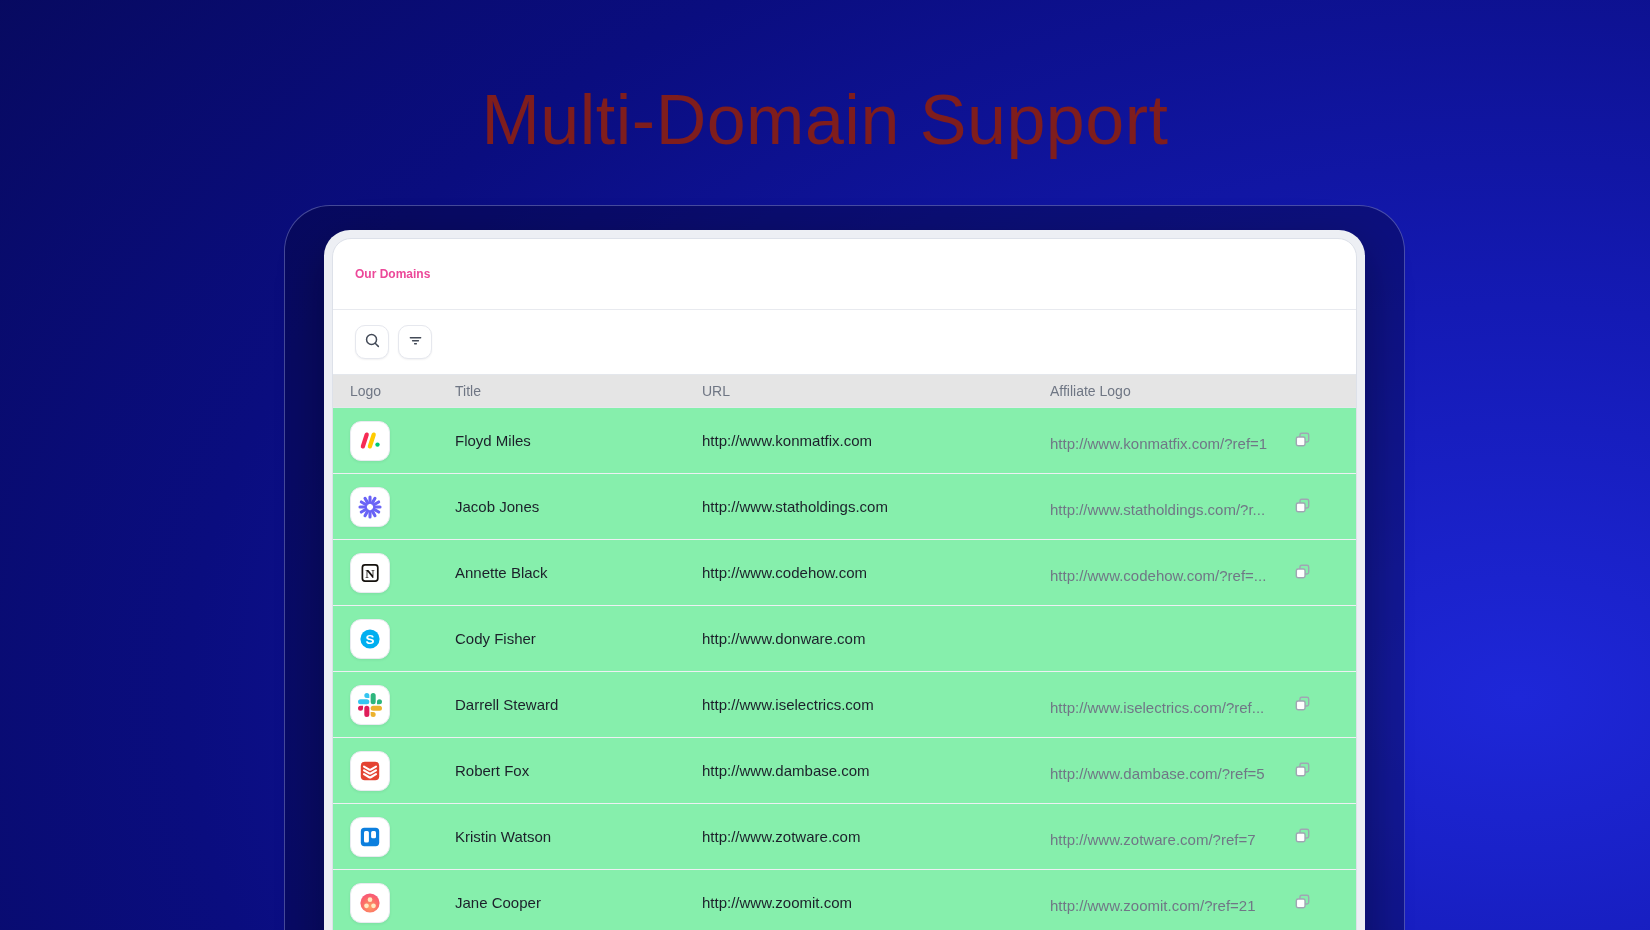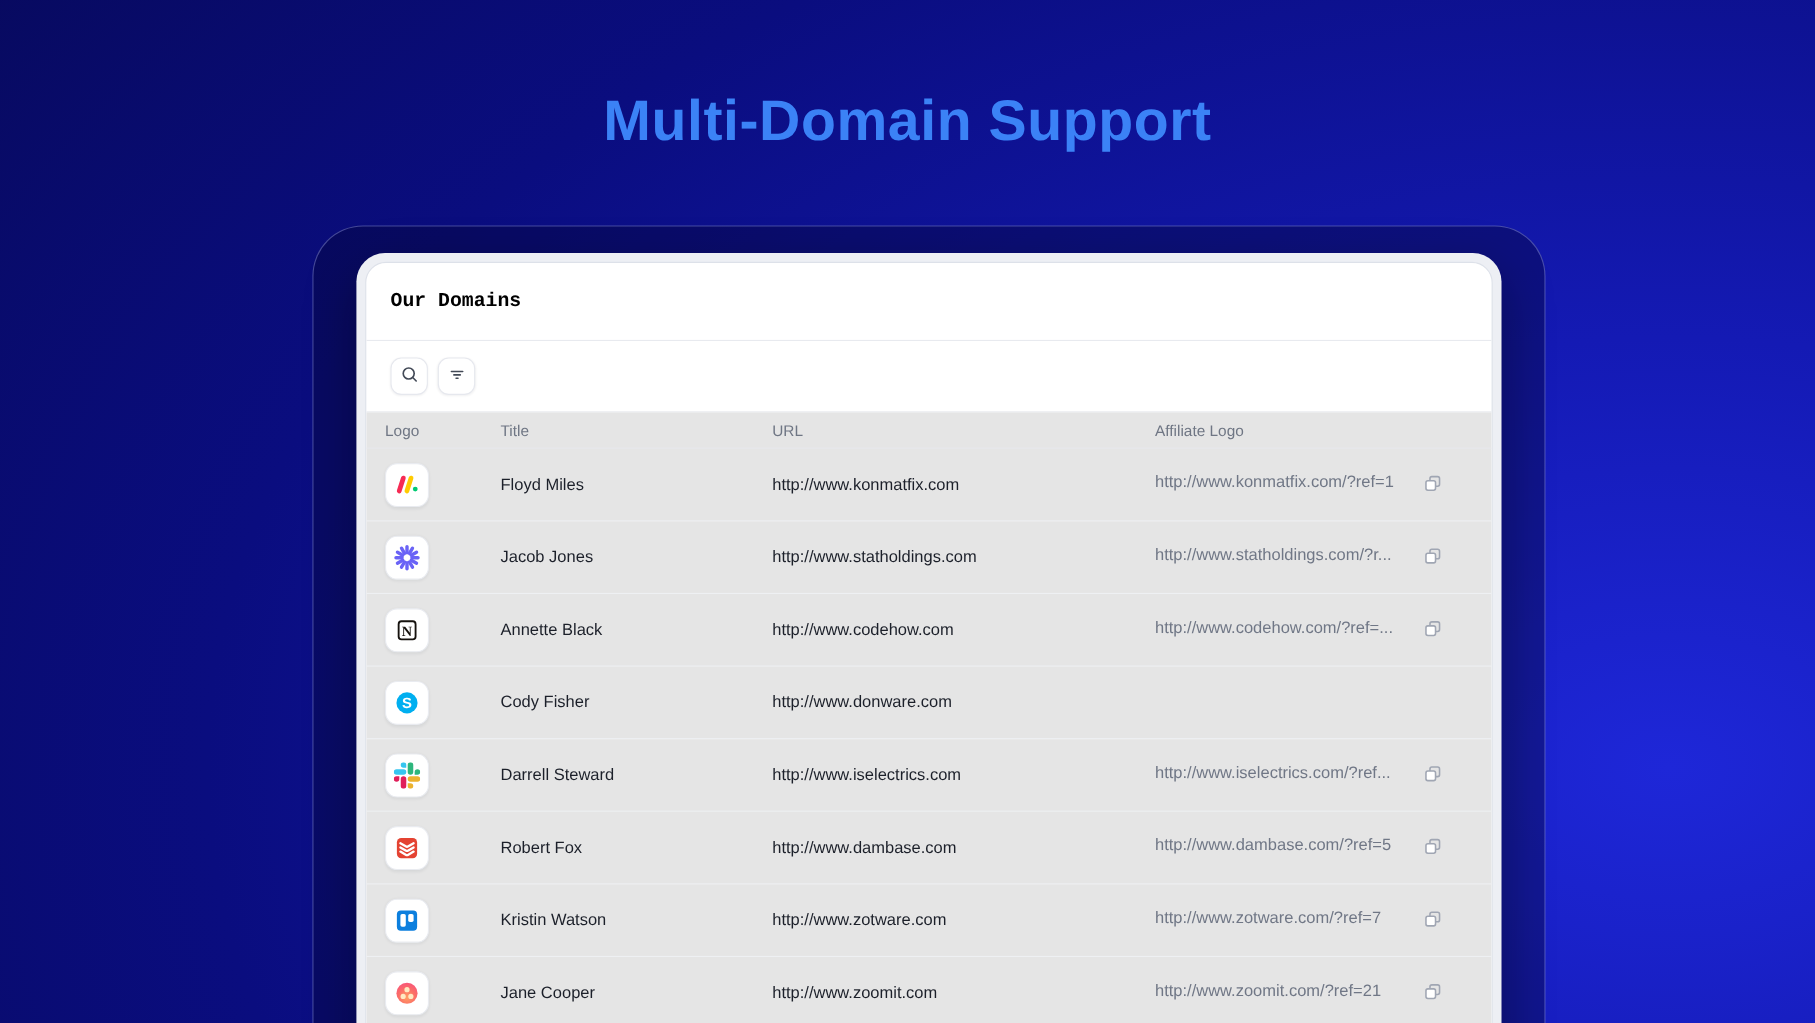--- a/index.html
+++ b/index.html
@@ -6,23 +6,23 @@
   html, body { width: 1650px; height: 930px; overflow: hidden; }
   body {
     font-family: "Liberation Sans", sans-serif;
     background:
       radial-gradient(130% 150% at 92% 75%, #1e27d8 0%, #141ab4 28%, #0a0d7f 62%, #060850 100%);
     position: relative;
   }
   .page-title {
     padding-top: 80px;
     text-align: center;
-    color: #3b82f6;
-    font-size: 52px;
-    font-weight: 700;
+    color: #7f1d1d;
+    font-size: 70px;
+    font-weight: 400;
     letter-spacing: 0.5px;
   }
   .panel {
     position: absolute;
     left: 284px; top: 205px;
     width: 1121px; height: 900px;
     border-radius: 46px;
     background: rgba(4, 6, 52, 0.38);
     border: 1px solid rgba(170, 180, 245, 0.38);
     padding: 24px 39px;
@@ -45,24 +45,23 @@
   }
   .card-header {
     height: 71px;
     flex: 0 0 71px;
     display: flex;
     align-items: center;
     padding: 0 22px;
     border-bottom: 1px solid #e8eaef;
   }
   .card-header-title {
-    font-size: 18px;
+    font-size: 12px;
     font-weight: 600;
-    color: #000000;
-    font-family: Liberation Mono, monospace;
+    color: #ec4899;
   }
   .toolbar {
     height: 65px;
     flex: 0 0 65px;
     display: flex;
     align-items: center;
     gap: 9px;
     padding: 0 22px;
     border-bottom: 1px solid #e4e7ec;
   }
@@ -89,39 +88,39 @@
   }
   .thead span {
     font-size: 14px;
     color: #6f7684;
     font-weight: 400;
   }
   .row {
     height: 66px;
     flex: 0 0 66px;
     border-bottom: 1px solid #eef0f3;
-    background: #e5e5e5;
+    background: #86efac;
   }
   .logo-tile {
     width: 40px; height: 40px;
     border-radius: 11px;
     border: 1px solid #e9ebf0;
     background: #ffffff;
     box-shadow: 0 1px 3px rgba(16,24,40,0.07);
     display: flex; align-items: center; justify-content: center;
   }
   .logo-tile svg { width: 24px; height: 24px; }
   .cell-title, .cell-url {
     font-size: 15px;
     color: #1c202a;
     white-space: nowrap;
   }
   .cell-aff {
     display: flex;
-    align-items: flex-start;
+    align-items: flex-end;
     gap: 11px;
   }
   .aff-text {
     width: 230px;
     font-size: 15px;
     color: #707786;
     white-space: nowrap;
     overflow: hidden;
   }
   .copy-btn {

